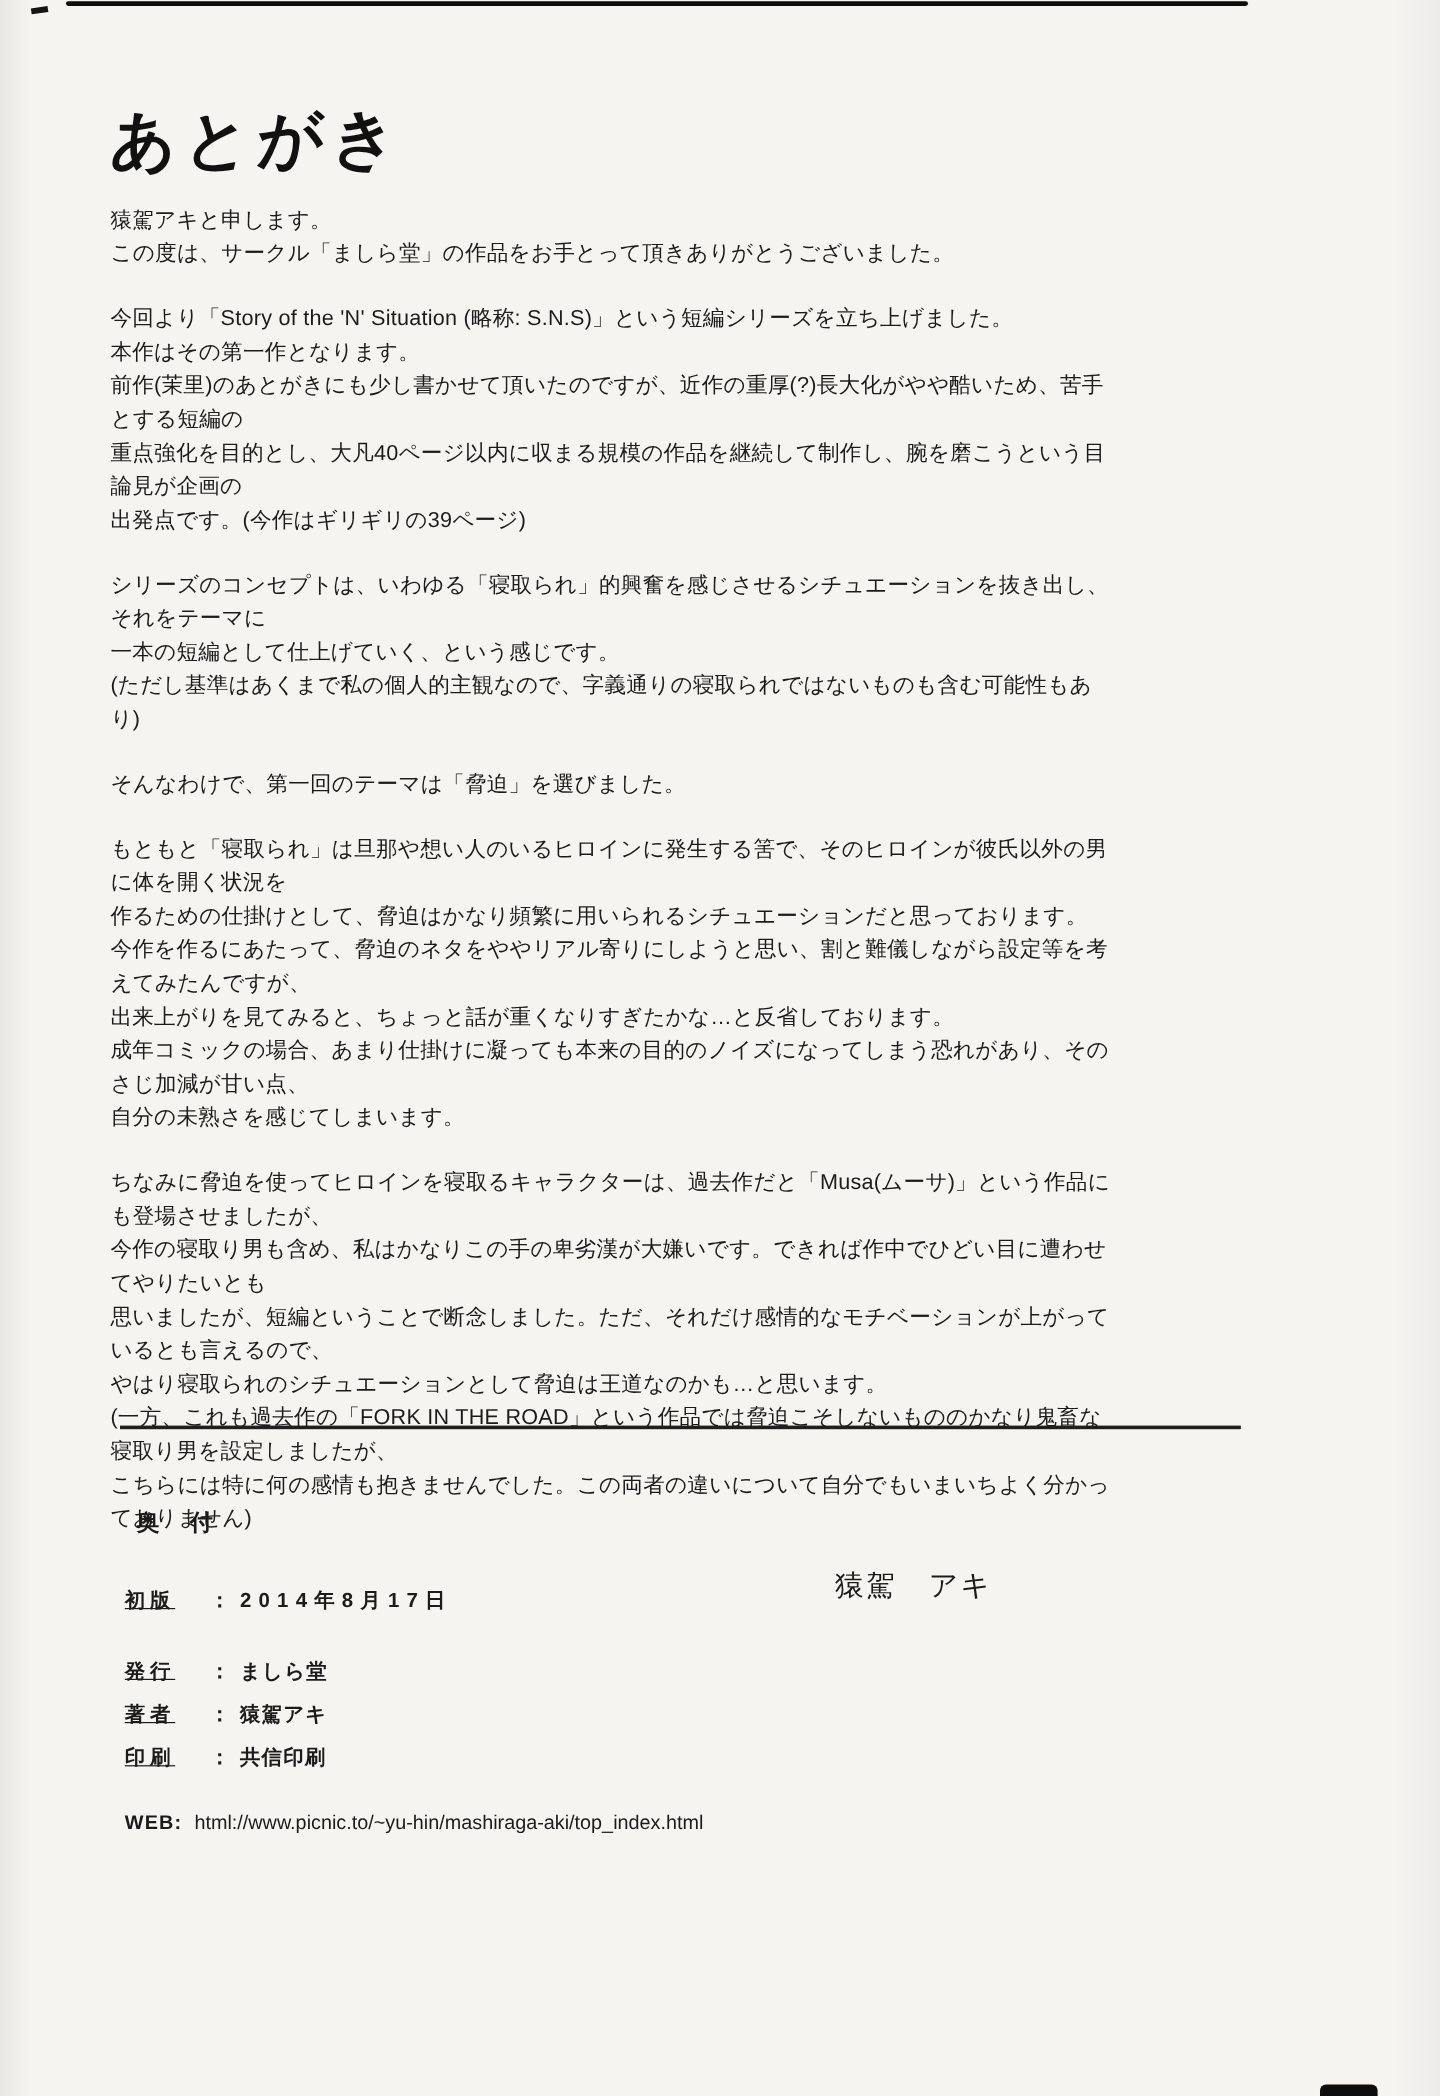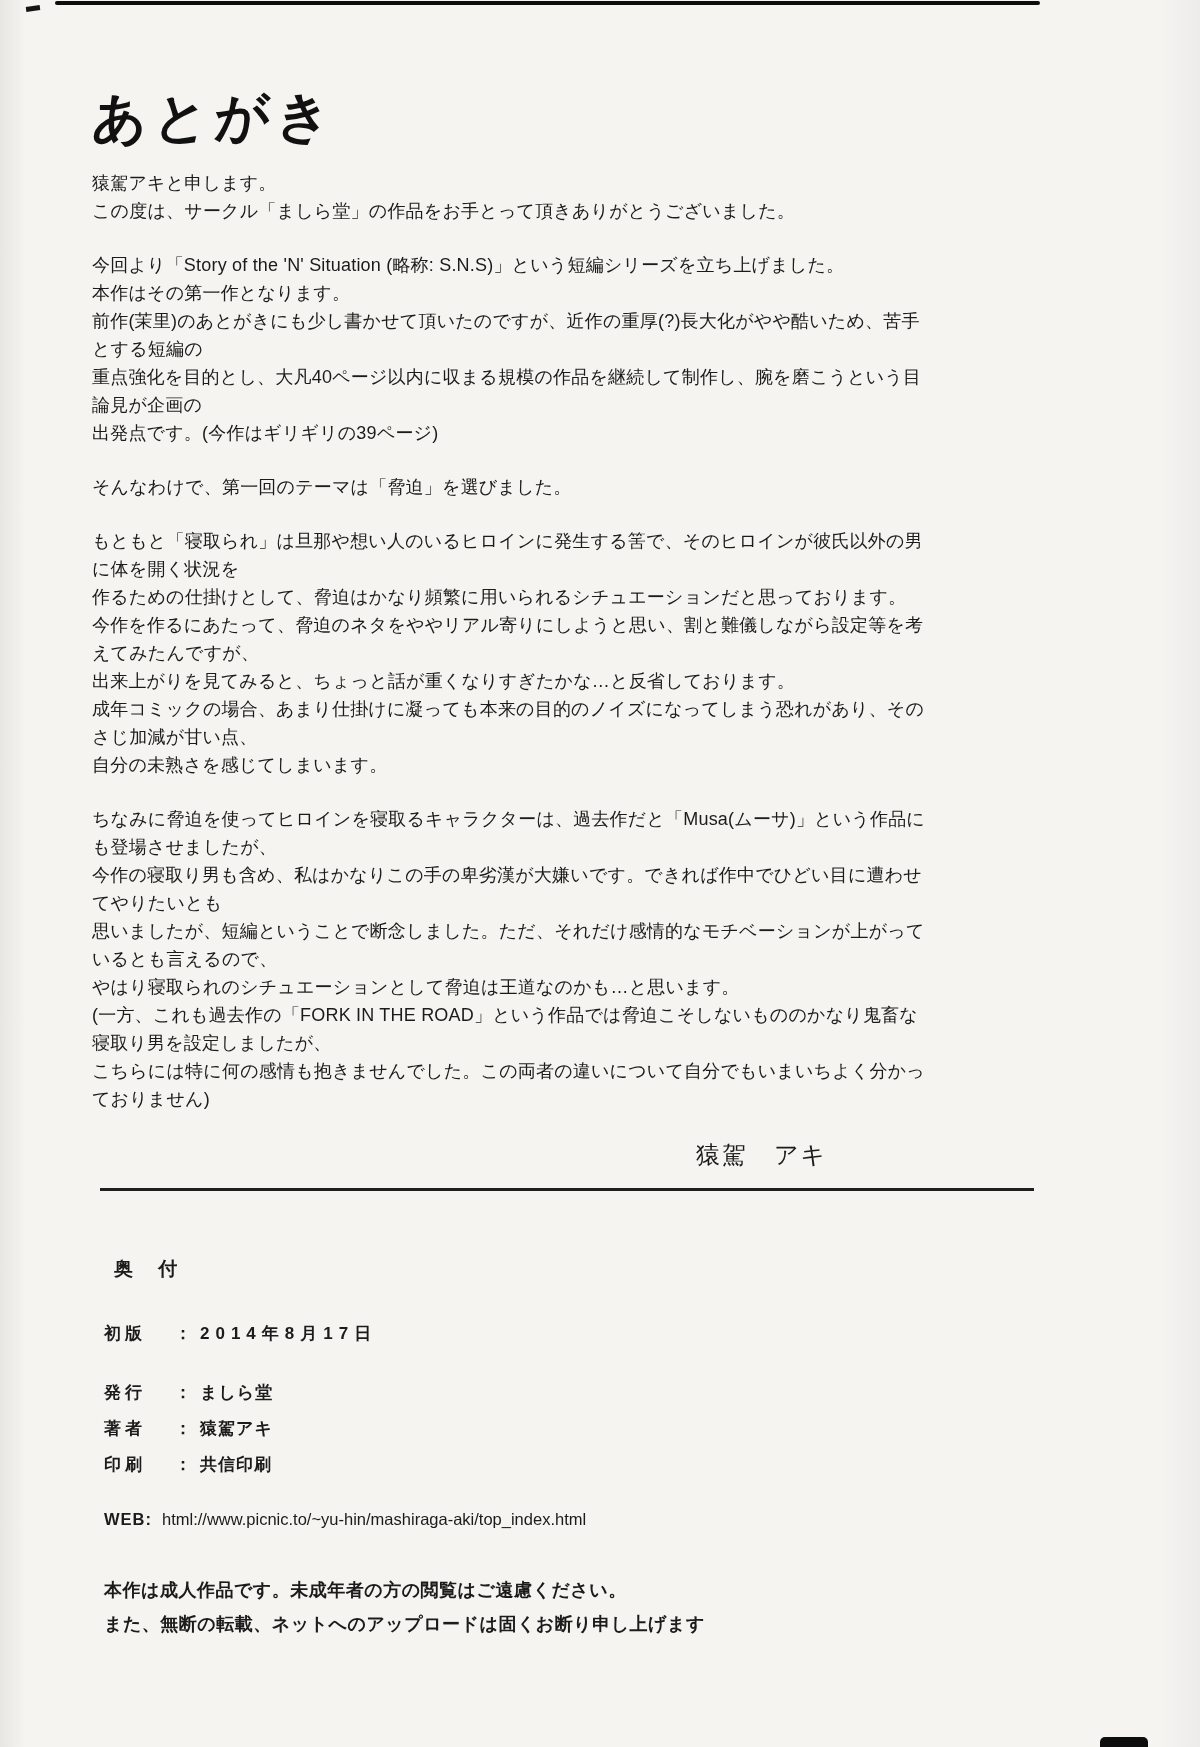--- a/index.html
+++ b/index.html
@@ -75,21 +75,21 @@
     letter-spacing:10px;
     margin:0 0 40px 10px;
   }
   .colophon-row{
     display:flex;
     align-items:baseline;
     font-weight:600;
     margin:0 0 13px 0;
   }
   .colophon-row.first{ margin-bottom:36px; }
-  .colophon-label{ width:62px; letter-spacing:4px; }
+  .colophon-label{ width:62px; letter-spacing:4px;text-decoration:underline; }
   .colophon-sep{ width:34px; text-align:center; }
   .colophon-value{ letter-spacing:1px; }
   .colophon-value.spread{ letter-spacing:6px; }
   .contact-block{ margin-top:34px; }
   .contact-row{
     display:flex;
     align-items:baseline;
     margin:0 0 12px 0;
     font-size:16.5px;
   }
@@ -116,20 +116,23 @@
   <div class="inner">
     <h1 class="title">あとがき</h1>
 
     <p class="para">猿駕アキと申します。
 この度は、サークル「ましら堂」の作品をお手とって頂きありがとうございました。</p>
     <p class="para">今回より「Story of the 'N' Situation (略称: S.N.S)」という短編シリーズを立ち上げました。
 本作はその第一作となります。
 前作(茉里)のあとがきにも少し書かせて頂いたのですが、近作の重厚(?)長大化がやや酷いため、苦手とする短編の
 重点強化を目的とし、大凡40ページ以内に収まる規模の作品を継続して制作し、腕を磨こうという目論見が企画の
 出発点です。(今作はギリギリの39ページ)</p>
+    <p class="para">シリーズのコンセプトは、いわゆる「寝取られ」的興奮を感じさせるシチュエーションを抜き出し、それをテーマに
+一本の短編として仕上げていく、という感じです。
+(ただし基準はあくまで私の個人的主観なので、字義通りの寝取られではないものも含む可能性もあり)</p>
     <p class="para">そんなわけで、第一回のテーマは「脅迫」を選びました。</p>
     <p class="para">もともと「寝取られ」は旦那や想い人のいるヒロインに発生する筈で、そのヒロインが彼氏以外の男に体を開く状況を
 作るための仕掛けとして、脅迫はかなり頻繁に用いられるシチュエーションだと思っております。
 今作を作るにあたって、脅迫のネタをややリアル寄りにしようと思い、割と難儀しながら設定等を考えてみたんですが、
 出来上がりを見てみると、ちょっと話が重くなりすぎたかな…と反省しております。
 成年コミックの場合、あまり仕掛けに凝っても本来の目的のノイズになってしまう恐れがあり、そのさじ加減が甘い点、
 自分の未熟さを感じてしまいます。</p>
     <p class="para">ちなみに脅迫を使ってヒロインを寝取るキャラクターは、過去作だと「Musa(ムーサ)」という作品にも登場させましたが、
 今作の寝取り男も含め、私はかなりこの手の卑劣漢が大嫌いです。できれば作中でひどい目に遭わせてやりたいとも
 思いましたが、短編ということで断念しました。ただ、それだけ感情的なモチベーションが上がっているとも言えるので、
@@ -169,17 +172,15 @@
       <span class="colophon-value">共信印刷</span>
     </div>
 
     <div class="contact-block">
       <div class="contact-row">
         <span class="contact-label">WEB:</span>
         <span class="contact-value">html://www.picnic.to/~yu-hin/mashiraga-aki/top_index.html</span>
       </div>
     </div>
 
-    <div class="notice">本作は成人作品です。未成年者の方の閲覧はご遠慮ください。
-また、無断の転載、ネットへのアップロードは固くお断り申し上げます</div>
   </div>
 
 </div>
 
 </body></html>

